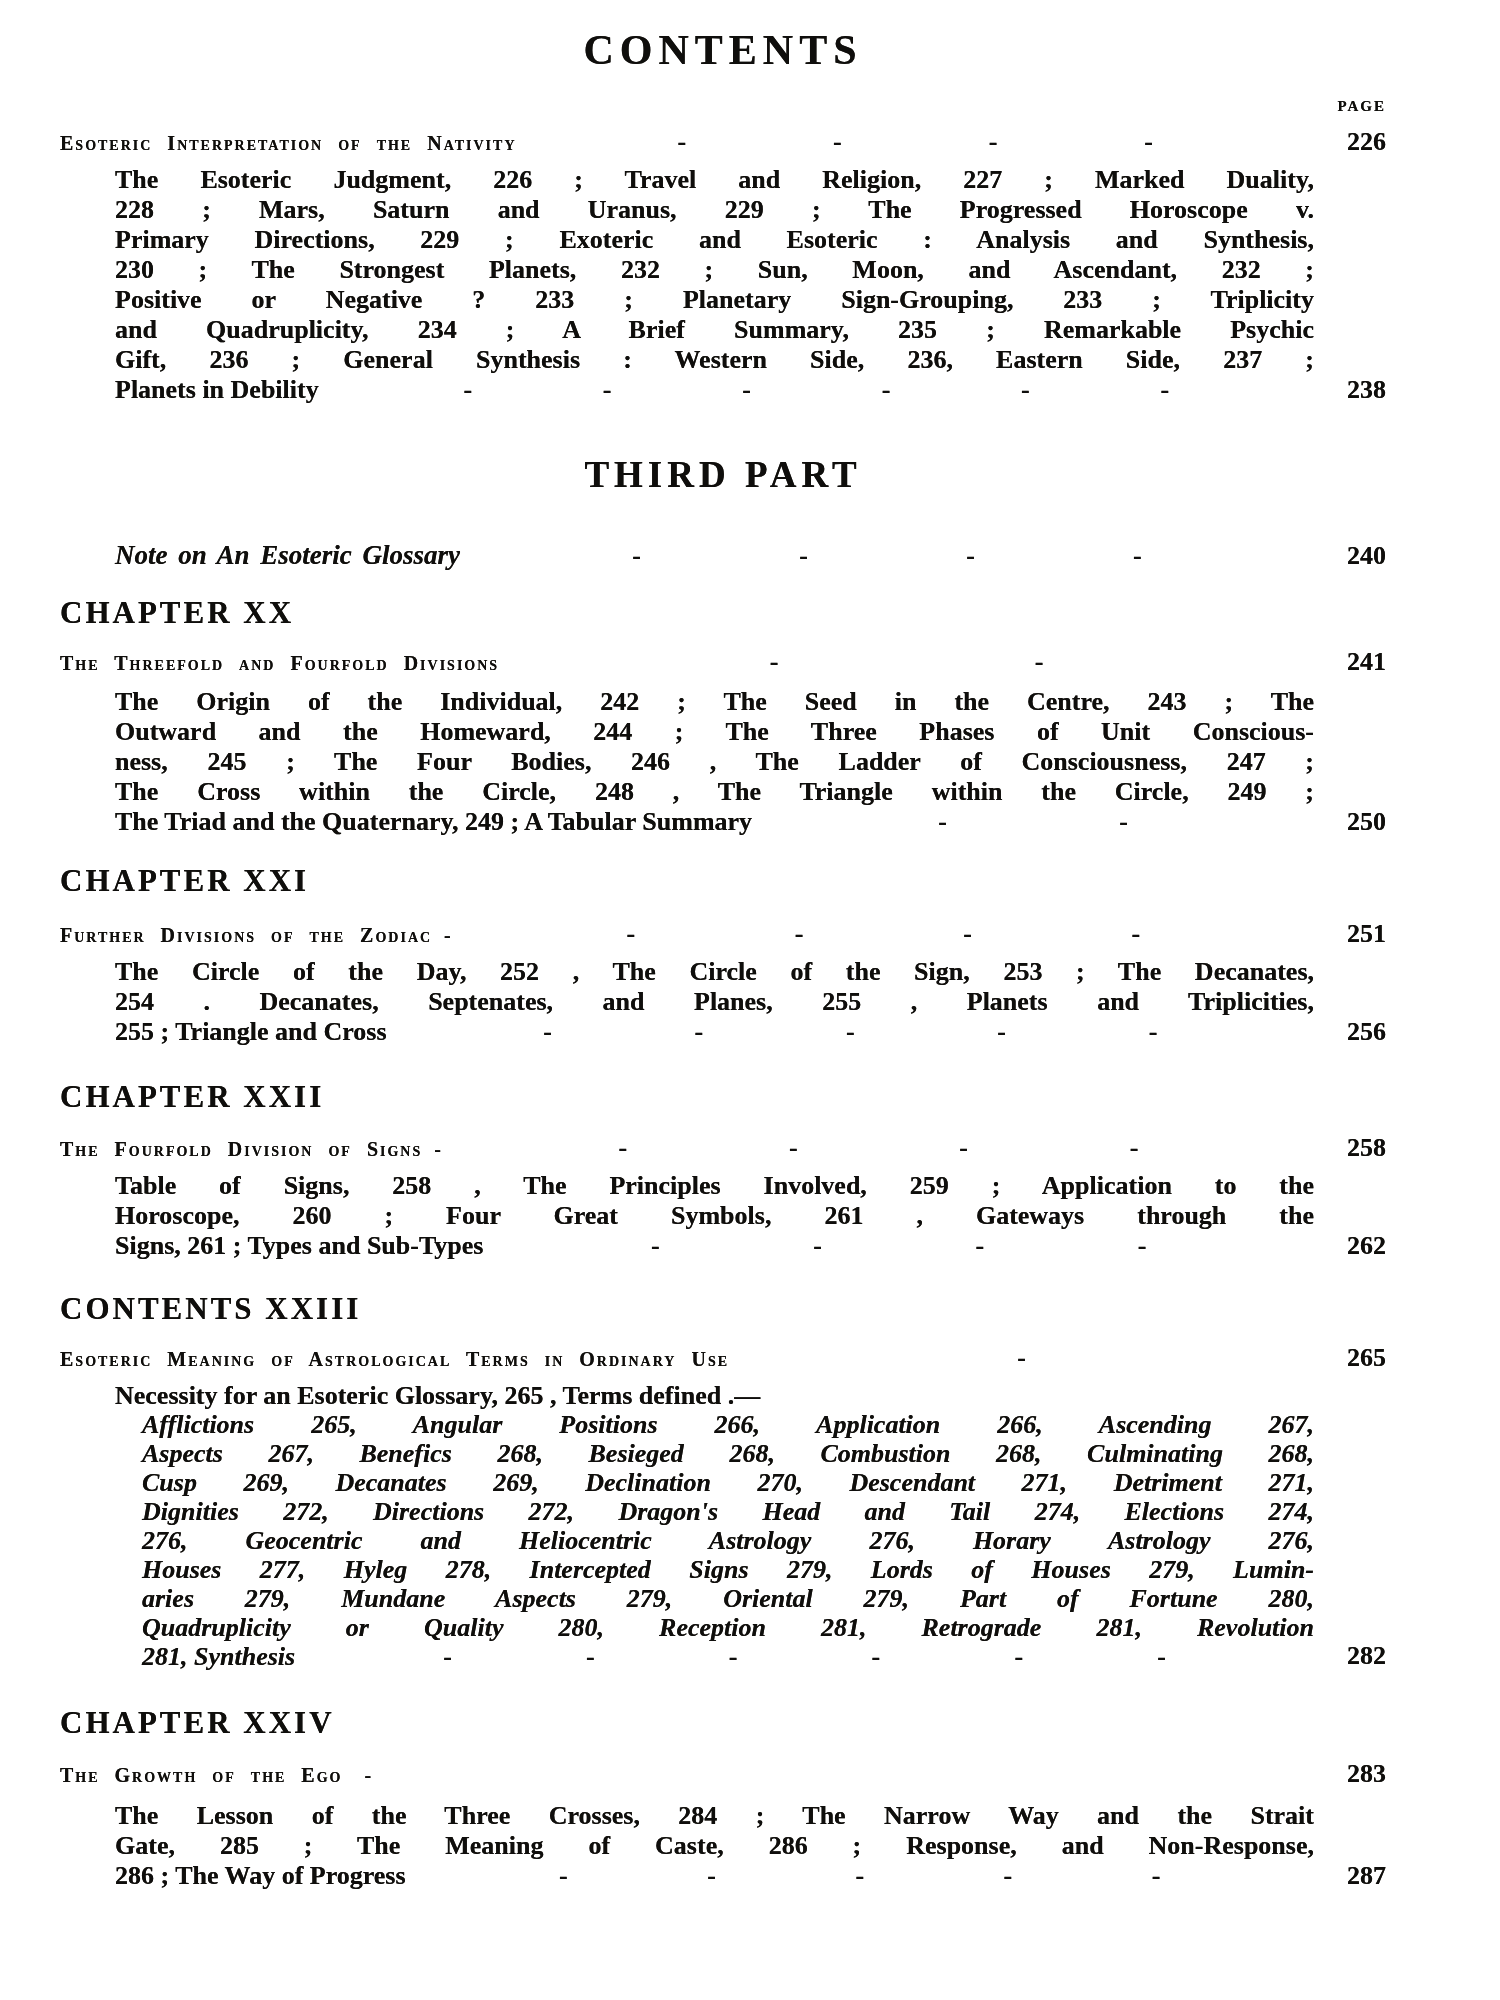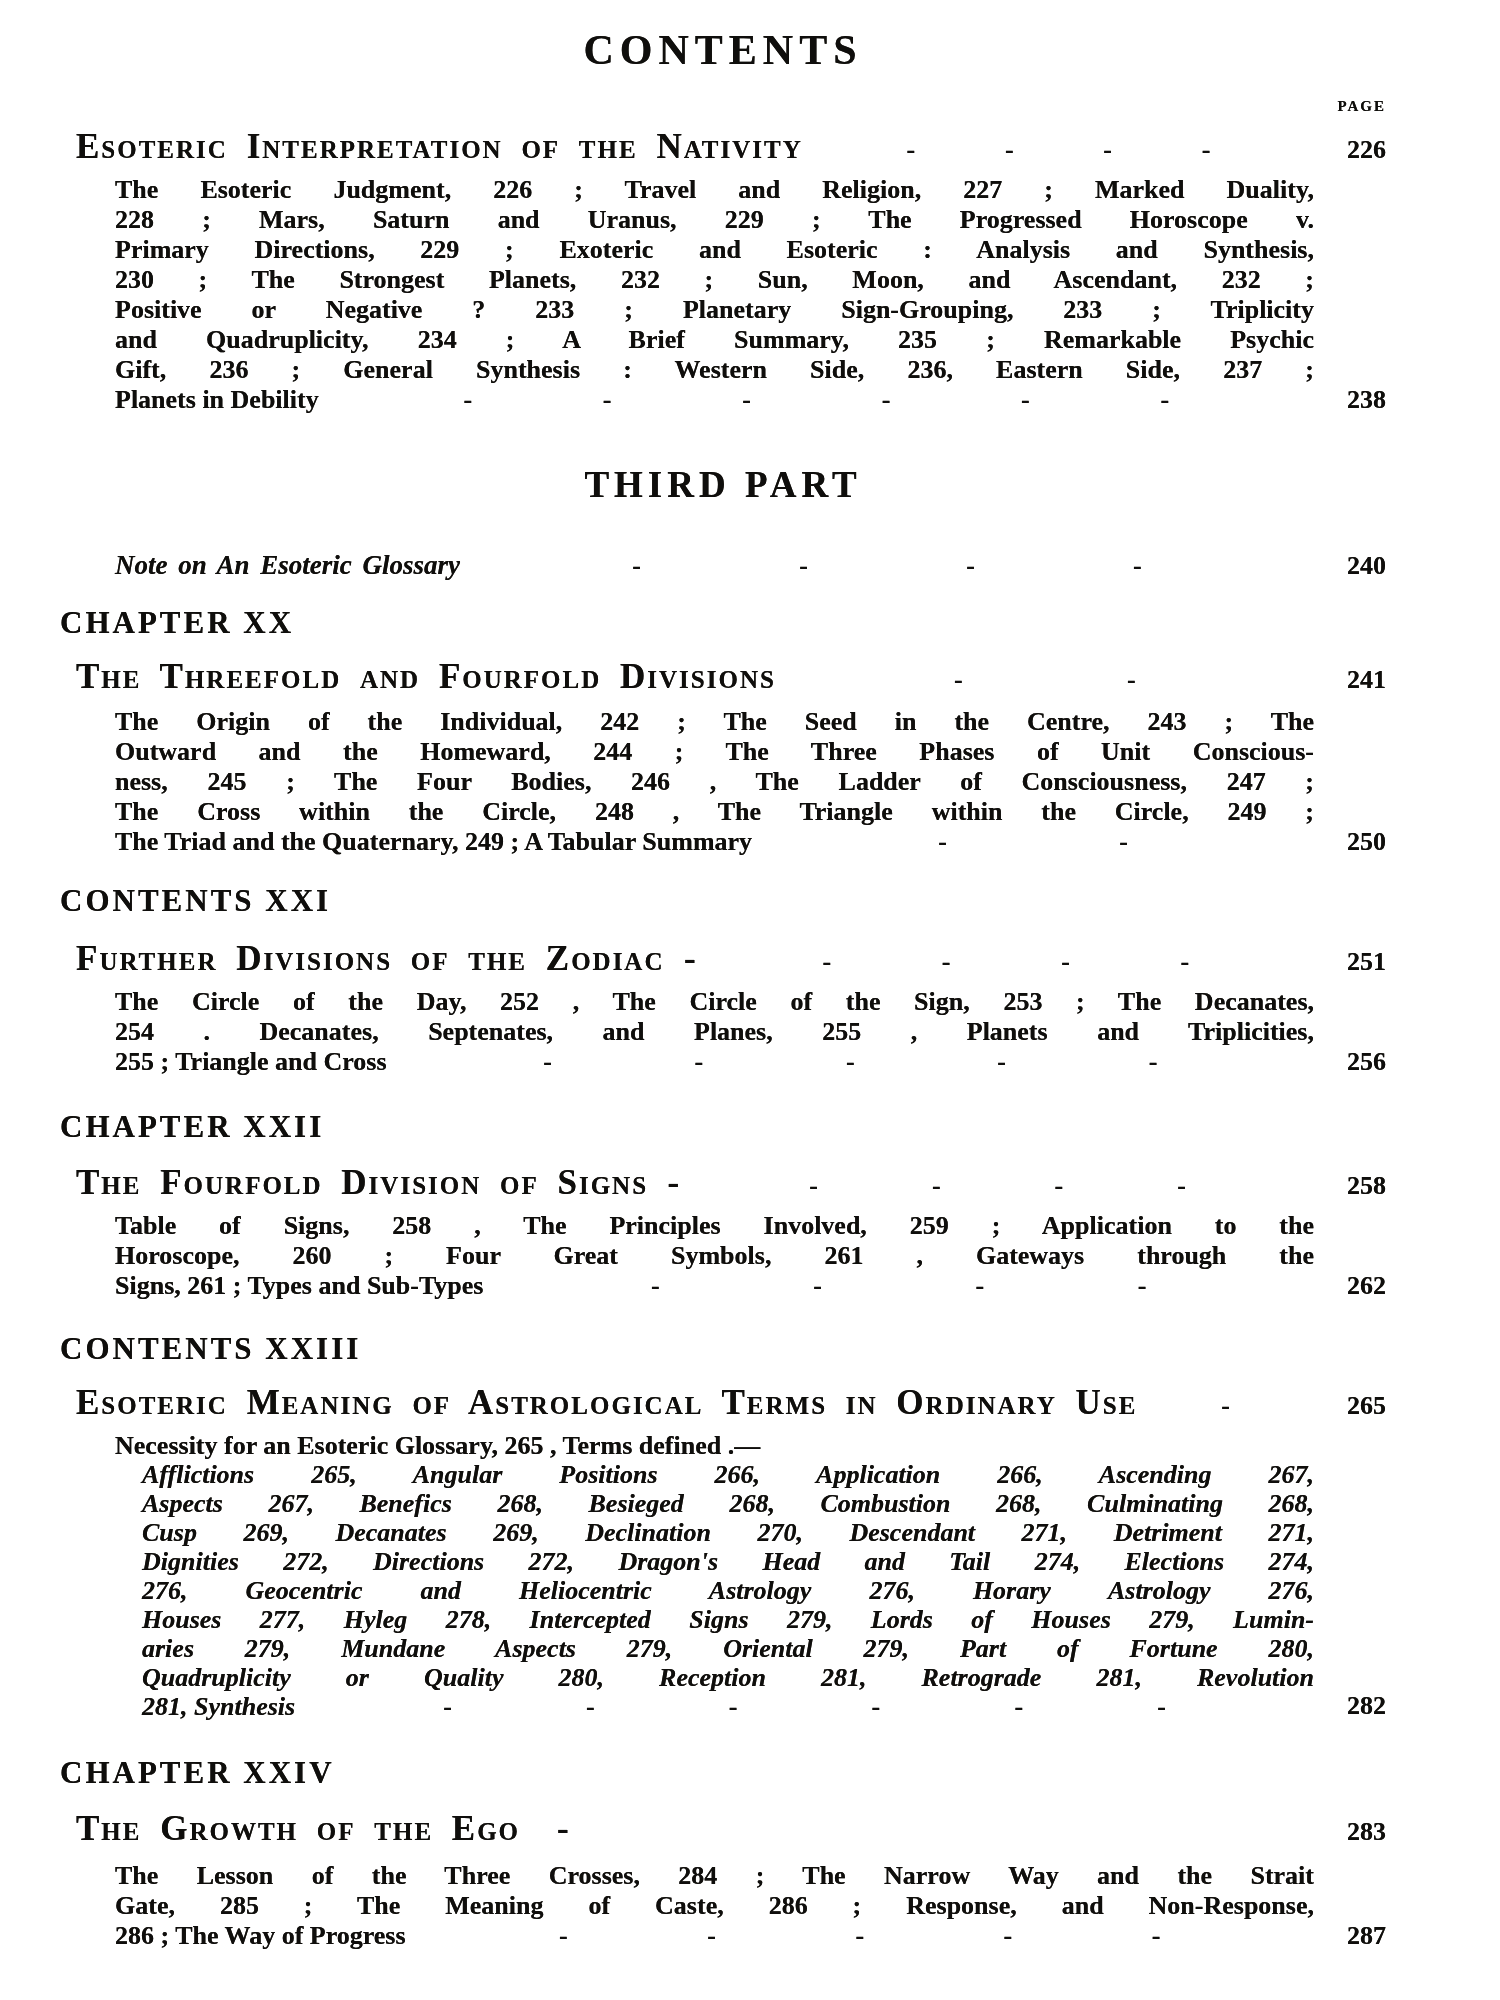--- a/index.html
+++ b/index.html
@@ -7,21 +7,21 @@
   body {
     width:1500px; height:2000px; overflow:hidden;
     font-family:"Liberation Serif","DejaVu Serif",serif;
     color:#0f0e0c; font-weight:700;
   }
   .doc { padding:26px 114px 0 60px; text-shadow:0 0 0.5px rgba(25,20,12,0.85); }
   .title { text-align:center; font-size:42px; letter-spacing:6px; }
   .pagelabel { text-align:right; font-size:15px; letter-spacing:2px; margin-top:24px; }
   
   .trow { display:flex; align-items:baseline; }
-  .lbl-sc { font-variant:small-caps; font-size:35px; letter-spacing:2px; word-spacing:8px; white-space:pre;margin-left:16px; }
+  .lbl-sc { font-variant:small-caps; font-size:20px; letter-spacing:2px; word-spacing:8px; white-space:pre; }
   .lbl-rm { font-size:27px; white-space:pre; word-spacing:4px;font-style:italic; }
   .leader { flex:1 1 auto; display:flex; justify-content:space-evenly; align-items:baseline; font-size:26px; padding:0 14px; }
   .pg { flex:none; width:72px; text-align:right; font-size:26px; line-height:30px; }
   .indent { padding-left:55px; }
   
   .pblock { display:flex; align-items:flex-end;justify-content:flex-end; }
   .ptext { flex:1 1 auto; padding-left:55px; font-size:26px; line-height:30px; }
   .tight { line-height:29px; }
   .jline { text-align:justify; text-align-last:justify; text-justify:inter-word; }
   .lline { display:flex; align-items:baseline; white-space:pre; }
@@ -98,21 +98,21 @@
       <div class="jline">ness, 245 ; The Four Bodies, 246 , The Ladder of Consciousness, 247 ;</div>
       <div class="jline">The Cross within the Circle, 248 , The Triangle within the Circle, 249 ;</div>
       <div class="lline">
         <span>The Triad and the Quaternary, 249 ; A Tabular Summary</span>
         <span class="leader"><span>-</span><span>-</span></span>
       </div>
     </div>
     <div class="pg">250</div>
   </div>
 
-  <h3 class="h-chap" style="margin-top:26px">CONTENTS XXI</h3>
+  <h3 class="h-chap" style="margin-top:26px">CHAPTER XXI</h3>
 
   <div class="trow" style="margin-top:20px">
     <span class="lbl-sc">Further Divisions of the Zodiac -</span>
     <span class="leader">
         <span>-</span>
         <span>-</span>
         <span>-</span>
         <span>-</span>
       </span>
     <span class="pg">251</span>

